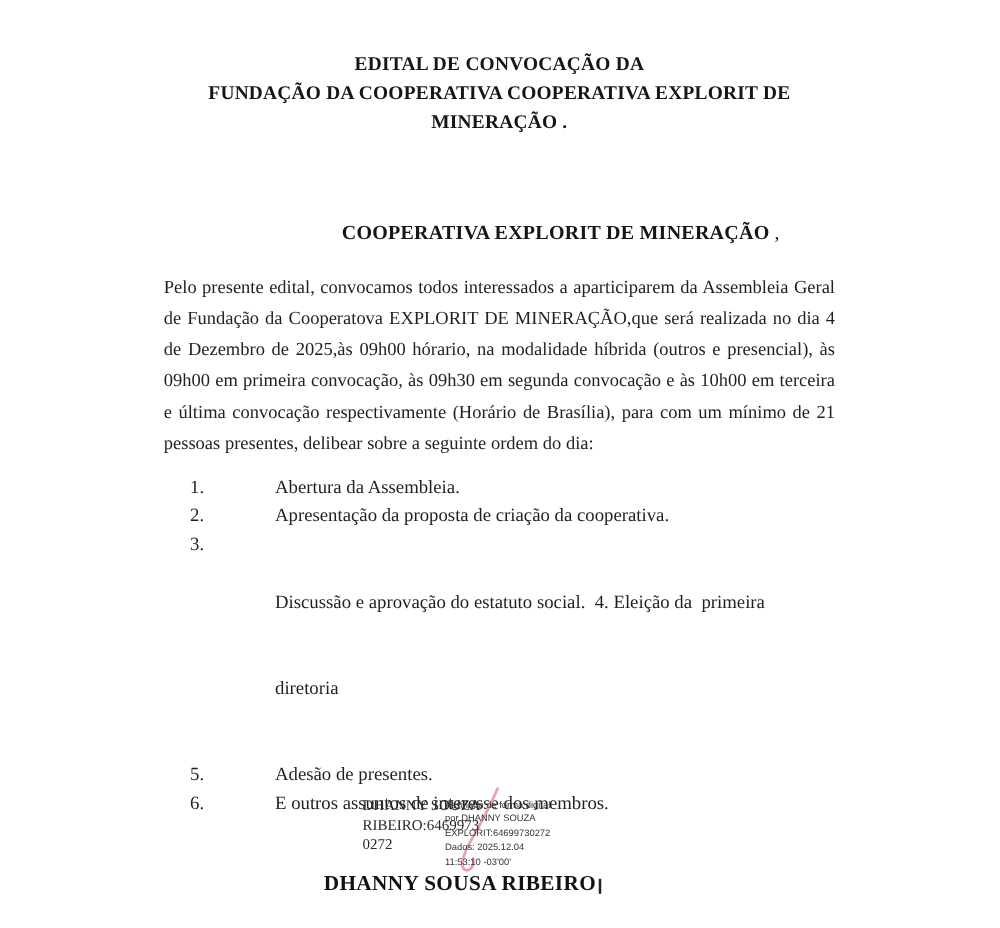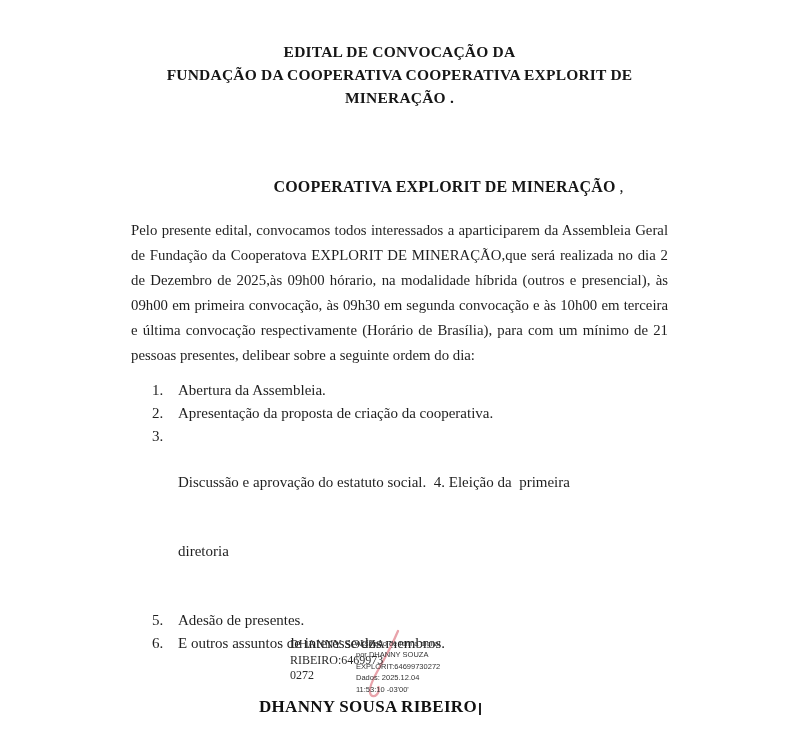--- a/index.html
+++ b/index.html
@@ -30,21 +30,21 @@
   }
   .bodytext .ln{text-align:justify;text-align-last:justify;height:25px;}
   .bodytext .ln.last{text-align-last:left;}
 
   .agenda{
     position:absolute;left:152px;top:379px;width:505px;
     font-size:15px;line-height:23px;color:#1f1f1f;
   }
   .agenda .item{display:flex;align-items:flex-start;}
   .agenda .num{flex:0 0 26px;}
-  .agenda .itext{flex:1;white-space:pre-wrap;}
+  .agenda .itext{flex:1;white-space:pre-wrap;margin-left:42px;}
 
   .dateline{
     position:absolute;left:442px;top:571px;
     font-size:15.5px;color:#1f1f1f;
   }
 
   .sig-flourish{position:absolute;left:358px;top:627px;width:46px;height:72px;}
 
   .stamp-name{
     position:absolute;left:290px;top:637px;width:110px;
@@ -77,21 +77,21 @@
     <div>FUNDAÇÃO DA COOPERATIVA COOPERATIVA EXPLORIT DE</div>
     <div>MINERAÇÃO .</div>
   </div>
 
   <div class="heading">
     <span class="htext">COOPERATIVA EXPLORIT DE MINERAÇÃO</span><span class="suffix">,</span>
   </div>
 
   <div class="bodytext">
     <div class="ln">Pelo presente edital, convocamos todos interessados a aparticiparem da Assembleia Geral</div>
-    <div class="ln">de Fundação da Cooperatova EXPLORIT DE MINERAÇÃO,que será realizada no dia 2</div>
+    <div class="ln">de Fundação da Cooperatova EXPLORIT DE MINERAÇÃO,que será realizada no dia 4</div>
     <div class="ln">de Dezembro de 2025,às 09h00 hórario, na modalidade híbrida (outros e presencial), às</div>
     <div class="ln">09h00 em primeira convocação, às 09h30 em segunda convocação e às 10h00 em terceira</div>
     <div class="ln">e última convocação respectivamente (Horário de Brasília), para com um mínimo de 21</div>
     <div class="ln last">pessoas presentes, delibear sobre a seguinte ordem do dia:</div>
   </div>
 
   <div class="agenda">
     <div class="item">
       <span class="num">1.</span>
       <span class="itext">Abertura da Assembleia.</span>

